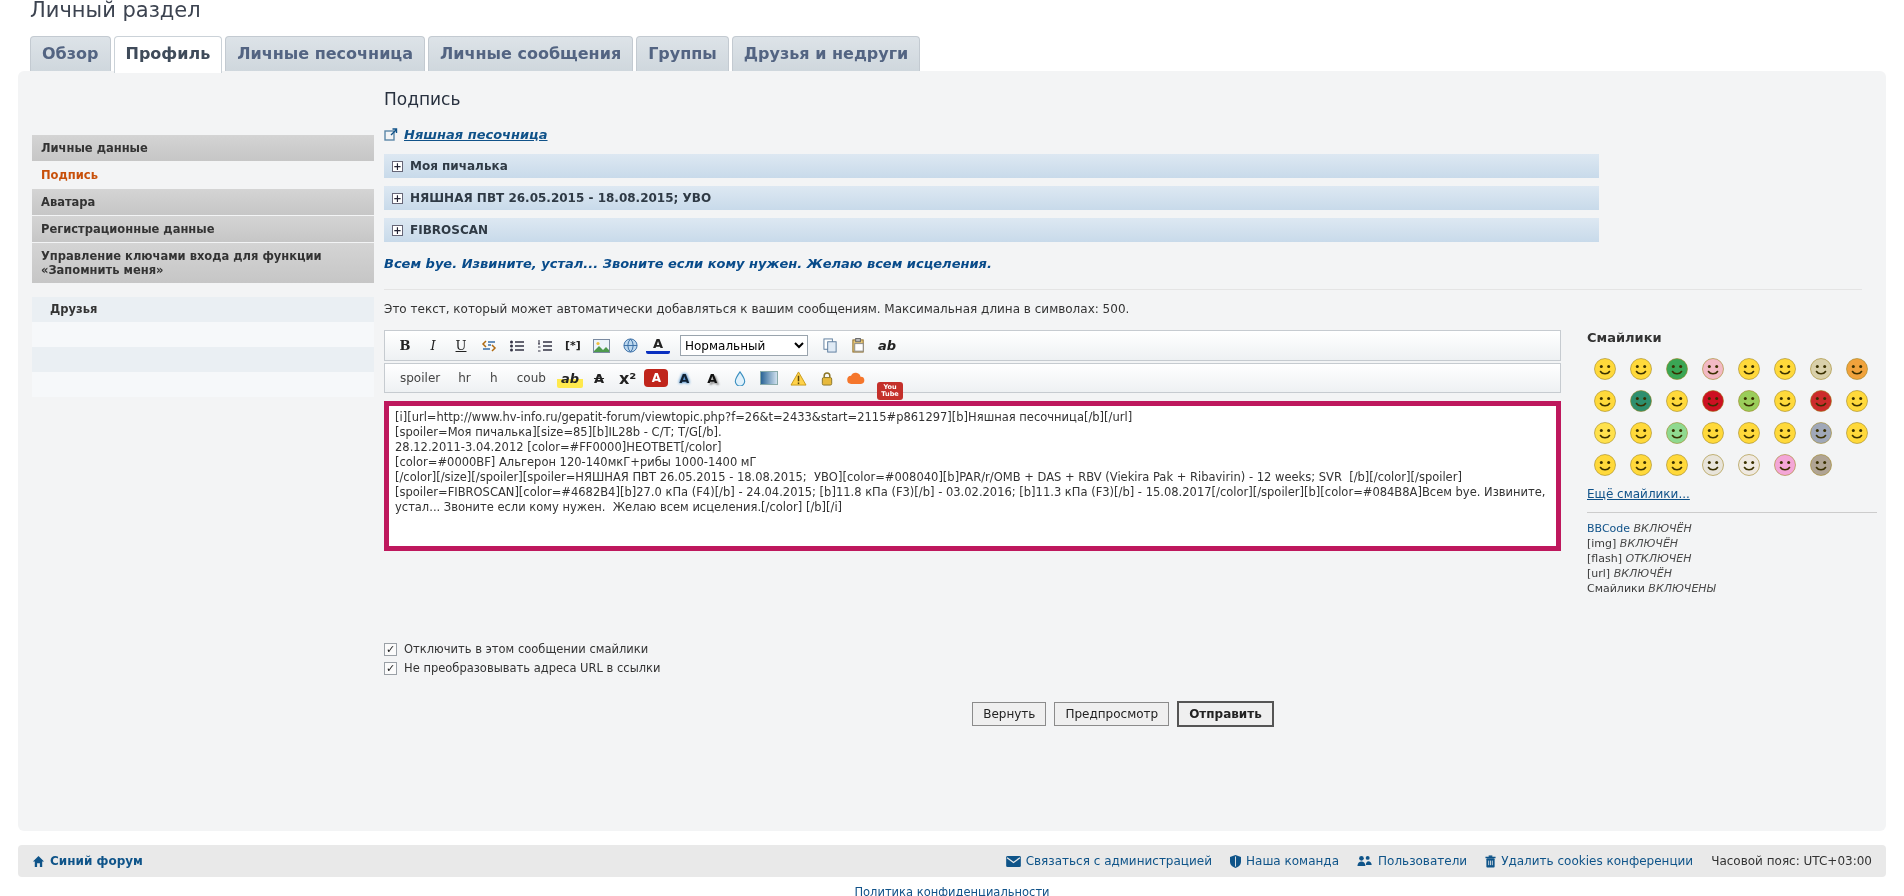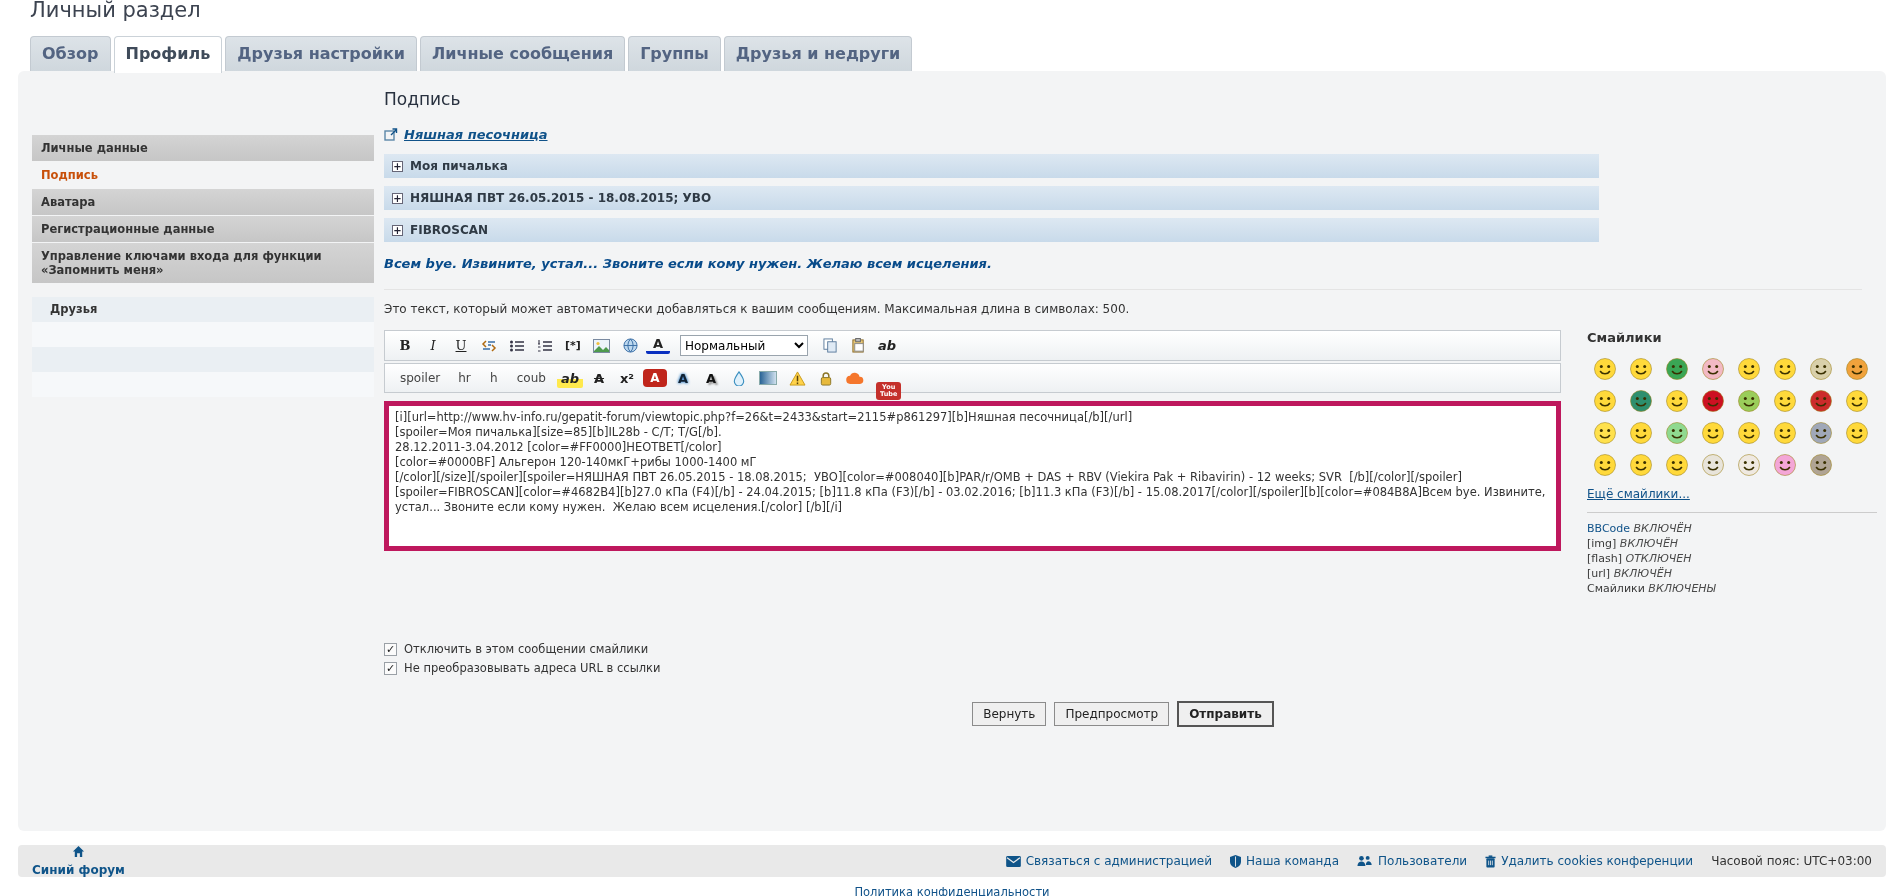--- a/index.html
+++ b/index.html
@@ -48,21 +48,21 @@
     padding:0 4px; cursor:pointer; border-radius:2px; font-size:13px; color:#222; }
   .tb-b { font-weight:bold; font-family:"DejaVu Serif",serif; }
   .tb-i { font-style:italic; font-family:"DejaVu Serif",serif; }
   .tb-u { text-decoration:underline; font-family:"DejaVu Serif",serif; }
   .tb-li { font-size:11px; font-weight:bold; }
   .tb-color { font-weight:bold; border-bottom:3px solid #0a30c0; line-height:14px; height:17px; }
   .tb-ab { font-weight:bold; font-style:italic; font-size:13px; }
   .tb-text { font-size:12px; color:#444; padding:0 7px; }
   .tb-hl { font-weight:bold; font-style:italic; background:linear-gradient(transparent 55%, #ffe94d 55%); }
   .tb-strike { font-weight:bold; text-decoration:line-through; }
-  .tb-sup { font-weight:bold; font-size:13px; }
+  .tb-sup { font-weight:bold; font-size:16px; }
   .tb-reda { font-weight:bold; color:#fff; background:#c0251b; border-radius:4px; width:18px; height:18px; font-size:12px; }
   .tb-glow { font-weight:bold; color:#123; text-shadow:0 0 3px #3a7bd5,0 0 3px #6ab; }
   .tb-shadow { font-weight:bold; color:#111; text-shadow:2px 2px 2px #999; }
   .grad-box { width:18px; height:14px; border:1px solid #8aa;
     background:linear-gradient(90deg,#2a6496,#cfe0ee); }
   .yt { background:#c4302b; color:#fff; border-radius:3px; font-size:6.5px; font-weight:bold; line-height:7px;
     padding:2px 4px; text-align:center;margin-top:26px; }
   select.fontsel { height:21px; font-size:12px; font-family:inherit; border:1px solid #9aa4ad; background:#fff;
     width:128px; margin:0 6px; }
   textarea.bb { width:100%; height:150px; margin-top:8px; border:5px solid #be185d; background:#fff; color:#333;
@@ -86,34 +86,34 @@
   
   .actions { text-align:center; margin:26px 0 10px; }
   .btn { display:inline-block; margin:0 4px; padding:4px 10px; font-size:12px; color:#222; background:#efefef;
     border:1px solid #8b8b8b; cursor:pointer; font-family:inherit; }
   .btn.primary { font-weight:bold; border:2px solid #555; }
   
   .footerbar { margin-top:14px; background:#e9e9e9; border-radius:4px; height:32px; display:flex;
     align-items:center; justify-content:space-between; padding:0 14px; }
   .footerbar .left, .footerbar .right { display:flex; align-items:center; gap:18px; }
   .flink { display:inline-flex; align-items:center; gap:5px; font-size:12px; color:#0f5489; cursor:pointer; }
-  .flink.home { font-weight:bold;flex-direction:column; }
+  .flink.home { font-weight:bold; }
   .tz { font-size:12px; color:#333; }
   .copyright { text-align:center; font-size:11.5px; margin-top:8px; line-height:14px; }
   .copyright .priv { color:#105289; cursor:pointer; }
   .copyright .soft { color:#666; }
   .icon-svg { display:inline-flex; }
 </style>
 </head>
 <body>
 
 <div class="wrap">
   <h1 class="page-title">Личный раздел</h1>
 
-  <div class="tabbar" id="tabbar"><span class="tab">Обзор</span><span class="tab active">Профиль</span><span class="tab">Друзья настройки</span><span class="tab">Личные сообщения</span><span class="tab">Группы</span><span class="tab">Друзья и недруги</span></div>
+  <div class="tabbar" id="tabbar"><span class="tab">Обзор</span><span class="tab active">Профиль</span><span class="tab">Личные песочница</span><span class="tab">Личные сообщения</span><span class="tab">Группы</span><span class="tab">Друзья и недруги</span></div>
 
   <div class="panel">
     <div class="cols">
       <div class="sidebar">
         <div id="side-items">
             <span class="side-item">Личные данные</span>
             <span class="side-item active">Подпись</span>
             <span class="side-item">Аватара</span>
             <span class="side-item">Регистрационные данные</span>
             <span class="side-item">Управление ключами входа для функции «Запомнить меня»</span>

